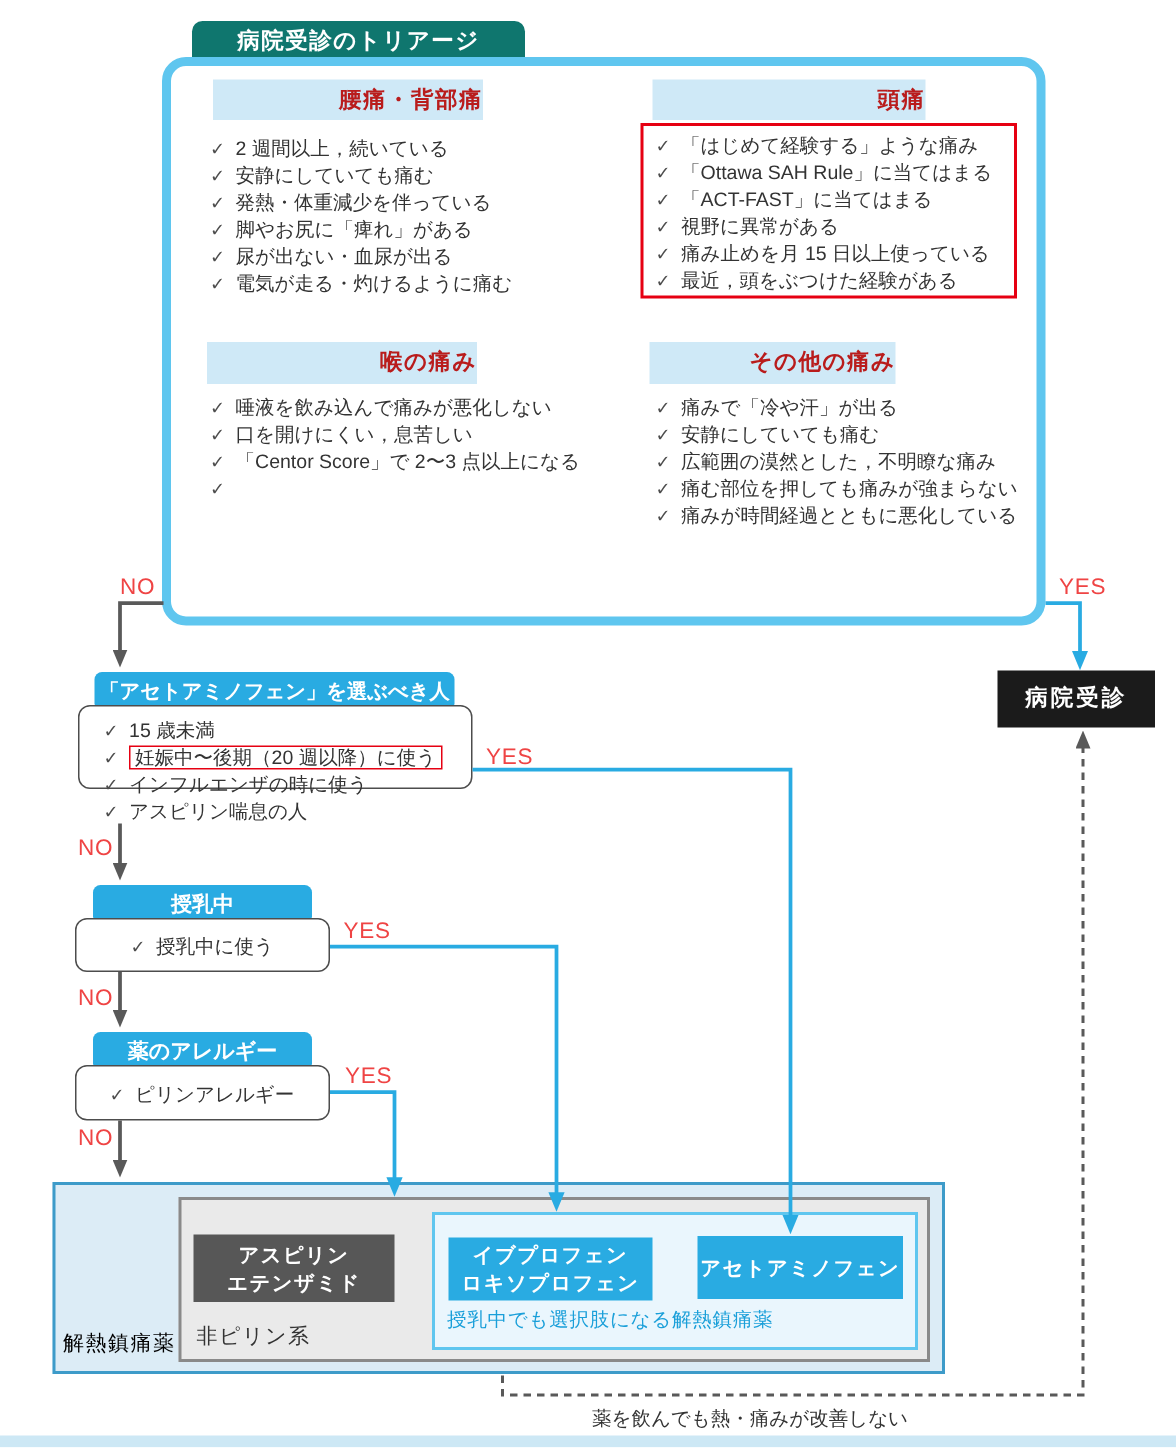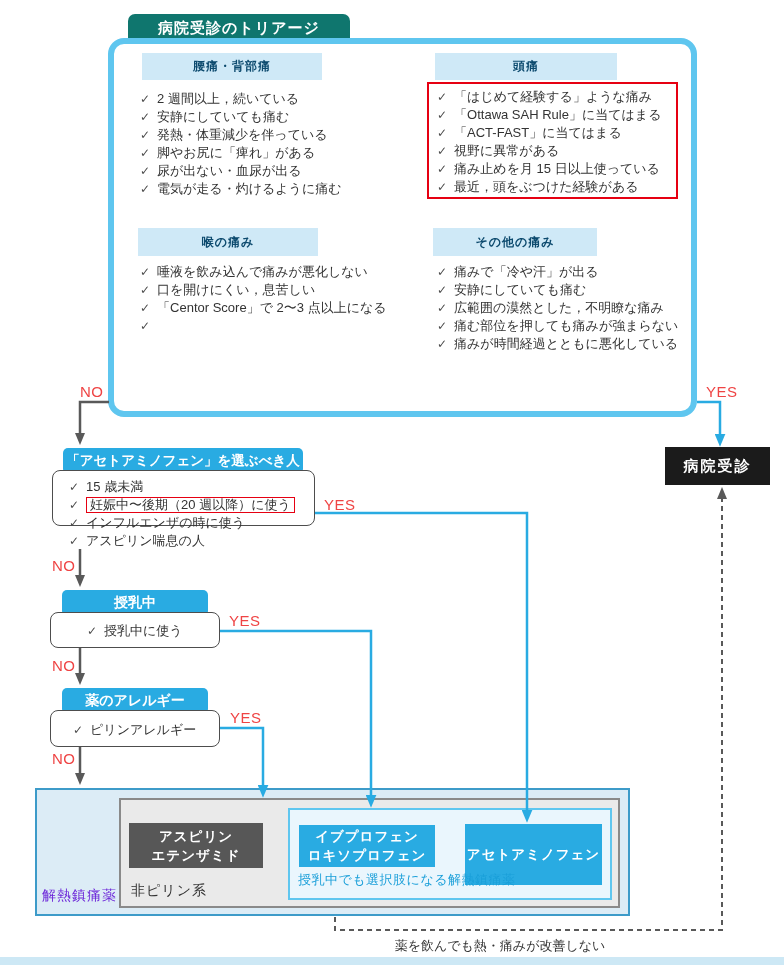--- a/index.html
+++ b/index.html
@@ -6,21 +6,21 @@
   body{font-family:"Liberation Sans","DejaVu Sans",sans-serif;color:#333;}
   #canvas{position:relative;width:784px;height:965px;background:#fff;overflow:hidden;}
 
   .abs{position:absolute;box-sizing:border-box;}
 
   
   .title-tab{left:128px;top:14px;width:222px;height:28px;background:#0f766e;border-radius:7px 7px 0 0;
     color:#fff;font-weight:bold;font-size:15px;text-align:center;line-height:27px;letter-spacing:1px;z-index:1;}
   .container{left:108px;top:38px;width:589px;height:379px;background:#fff;border:6px solid #5fc6ef;border-radius:16px;z-index:2;}
 
-  .sec-header{background:#cfe9f7;color:#0c4a6e;font-weight:bold;font-size:12px;text-align:center;z-index:3;letter-spacing:1px;}
+  .sec-header{background:#cfe9f7;color:#b91c1c;font-weight:bold;font-size:15px;text-align:right;z-index:3;letter-spacing:1px;}
   .hdr1{left:142px;top:53px;width:180px;height:27px;line-height:27px;}
   .hdr2{left:435px;top:53px;width:182px;height:27px;line-height:27px;}
   .hdr3{left:138px;top:228px;width:180px;height:28px;line-height:28px;}
   .hdr4{left:433px;top:228px;width:164px;height:28px;line-height:28px;}
 
   .checklist{z-index:4;font-size:13px;line-height:18px;white-space:nowrap;}
   .checklist .row{display:flex;align-items:baseline;}
   .chk{color:#4d4d4d;font-size:12px;margin-right:7px;flex:0 0 auto;}
   .l1{left:140px;top:90px;}
   .l2{left:437px;top:88px;}
@@ -48,22 +48,22 @@
 
   
   .outer-box{left:35px;top:788px;width:595px;height:128px;background:#dcecf6;border:2px solid #3d9bc9;z-index:2;}
   .gray-box{left:119px;top:798px;width:501px;height:110px;background:#eaeaea;border:2px solid #8a8a8a;z-index:3;}
   .sub-box{left:288px;top:808px;width:324px;height:92px;background:#eaf6fd;border:2px solid #5fc6ef;z-index:4;}
   .med-dark{left:129px;top:823px;width:134px;height:45px;background:#575757;color:#fff;font-weight:bold;
     font-size:13.5px;text-align:center;z-index:5;display:flex;flex-direction:column;justify-content:center;line-height:19px;letter-spacing:1px;}
   .med-blue{background:#29abe2;color:#fff;font-weight:bold;font-size:13.5px;text-align:center;z-index:5;
     display:flex;flex-direction:column;justify-content:center;line-height:19px;letter-spacing:1px;}
   .med-ibu{left:299px;top:825px;width:136px;height:42px;}
-  .med-acet{left:465px;top:824px;width:137px;height:61px;}
-  .group-label{left:42px;top:887px;font-size:14px;color:#6d28d9;z-index:5;letter-spacing:1px;}
+  .med-acet{left:465px;top:824px;width:137px;height:42px;}
+  .group-label{left:42px;top:887px;font-size:14px;color:#000000;z-index:5;letter-spacing:1px;}
   .nonpyrine-label{left:131px;top:882px;font-size:14px;color:#333;z-index:5;letter-spacing:1px;}
   .bf-note{left:298px;top:871px;font-size:13px;color:#1a9fd9;z-index:6;white-space:nowrap;letter-spacing:0.5px;}
 
   .feedback{left:365px;top:937px;width:270px;text-align:center;font-size:13px;color:#333;z-index:6;white-space:nowrap;}
   .bottom-strip{left:0;top:957px;width:784px;height:8px;background:#cde8f5;z-index:1;}
 
   svg.connectors{position:absolute;left:0;top:0;z-index:7;pointer-events:none;}
 </style>
 </head>
 <body>

